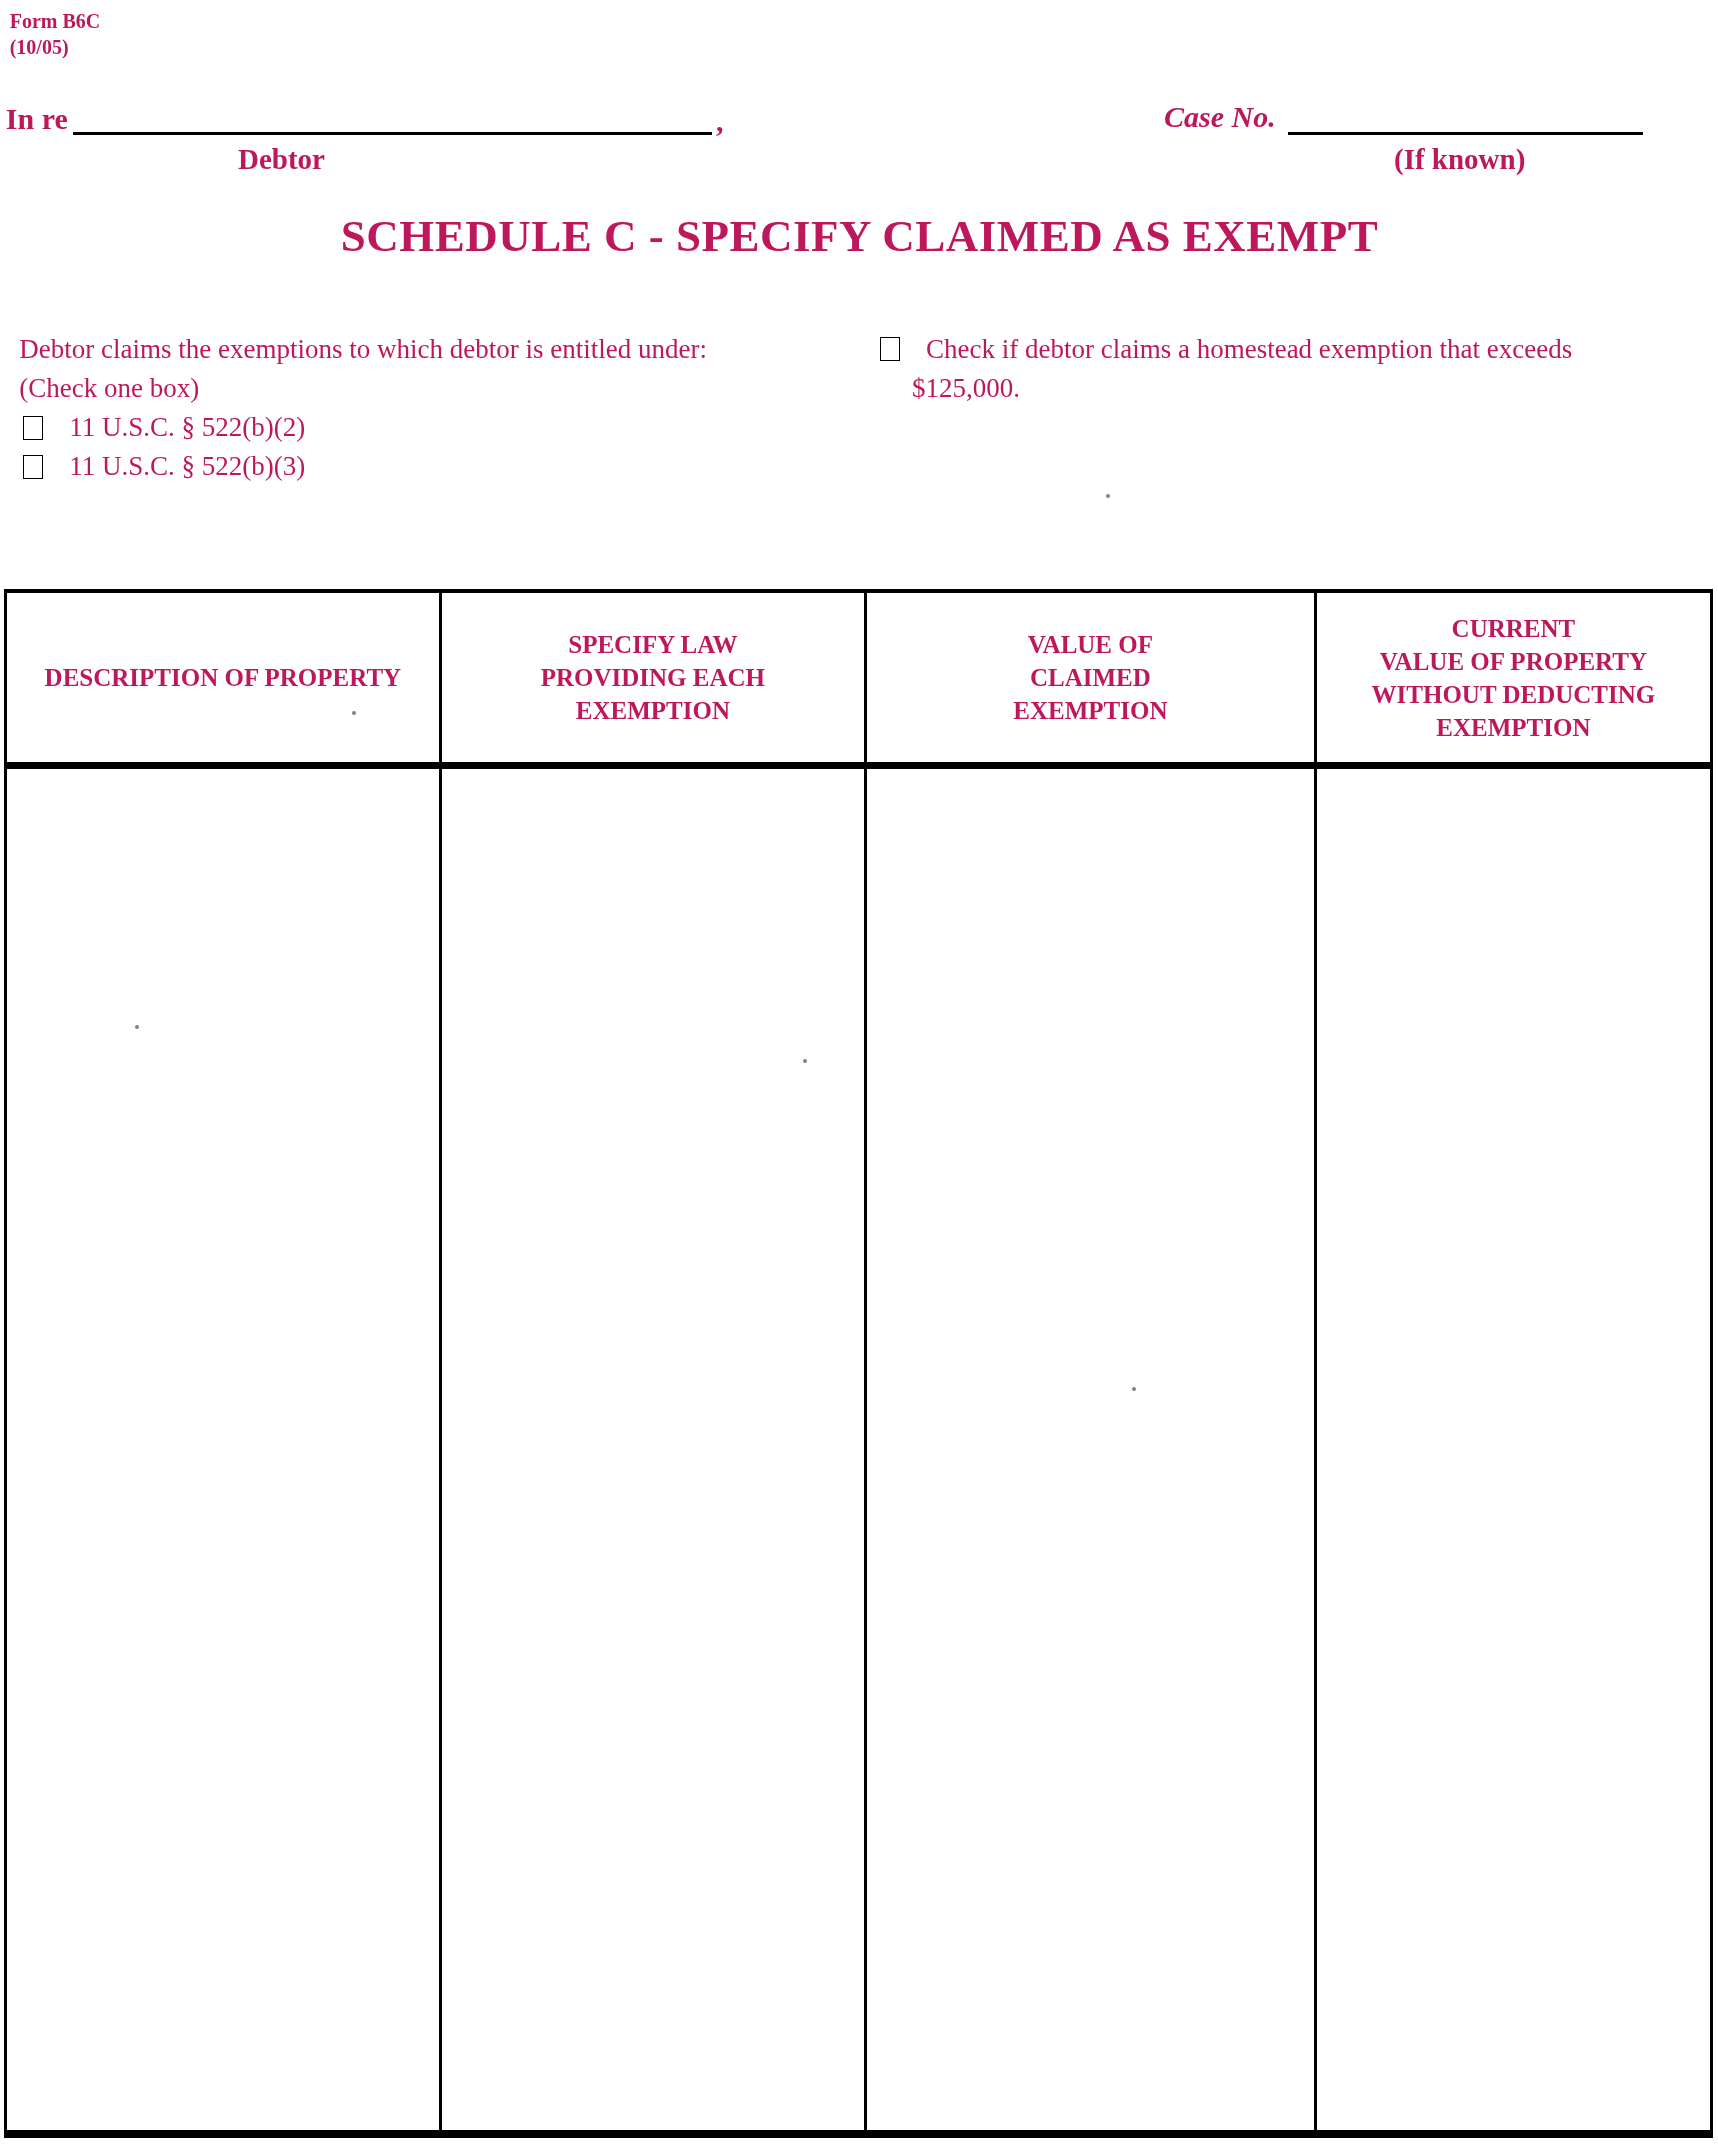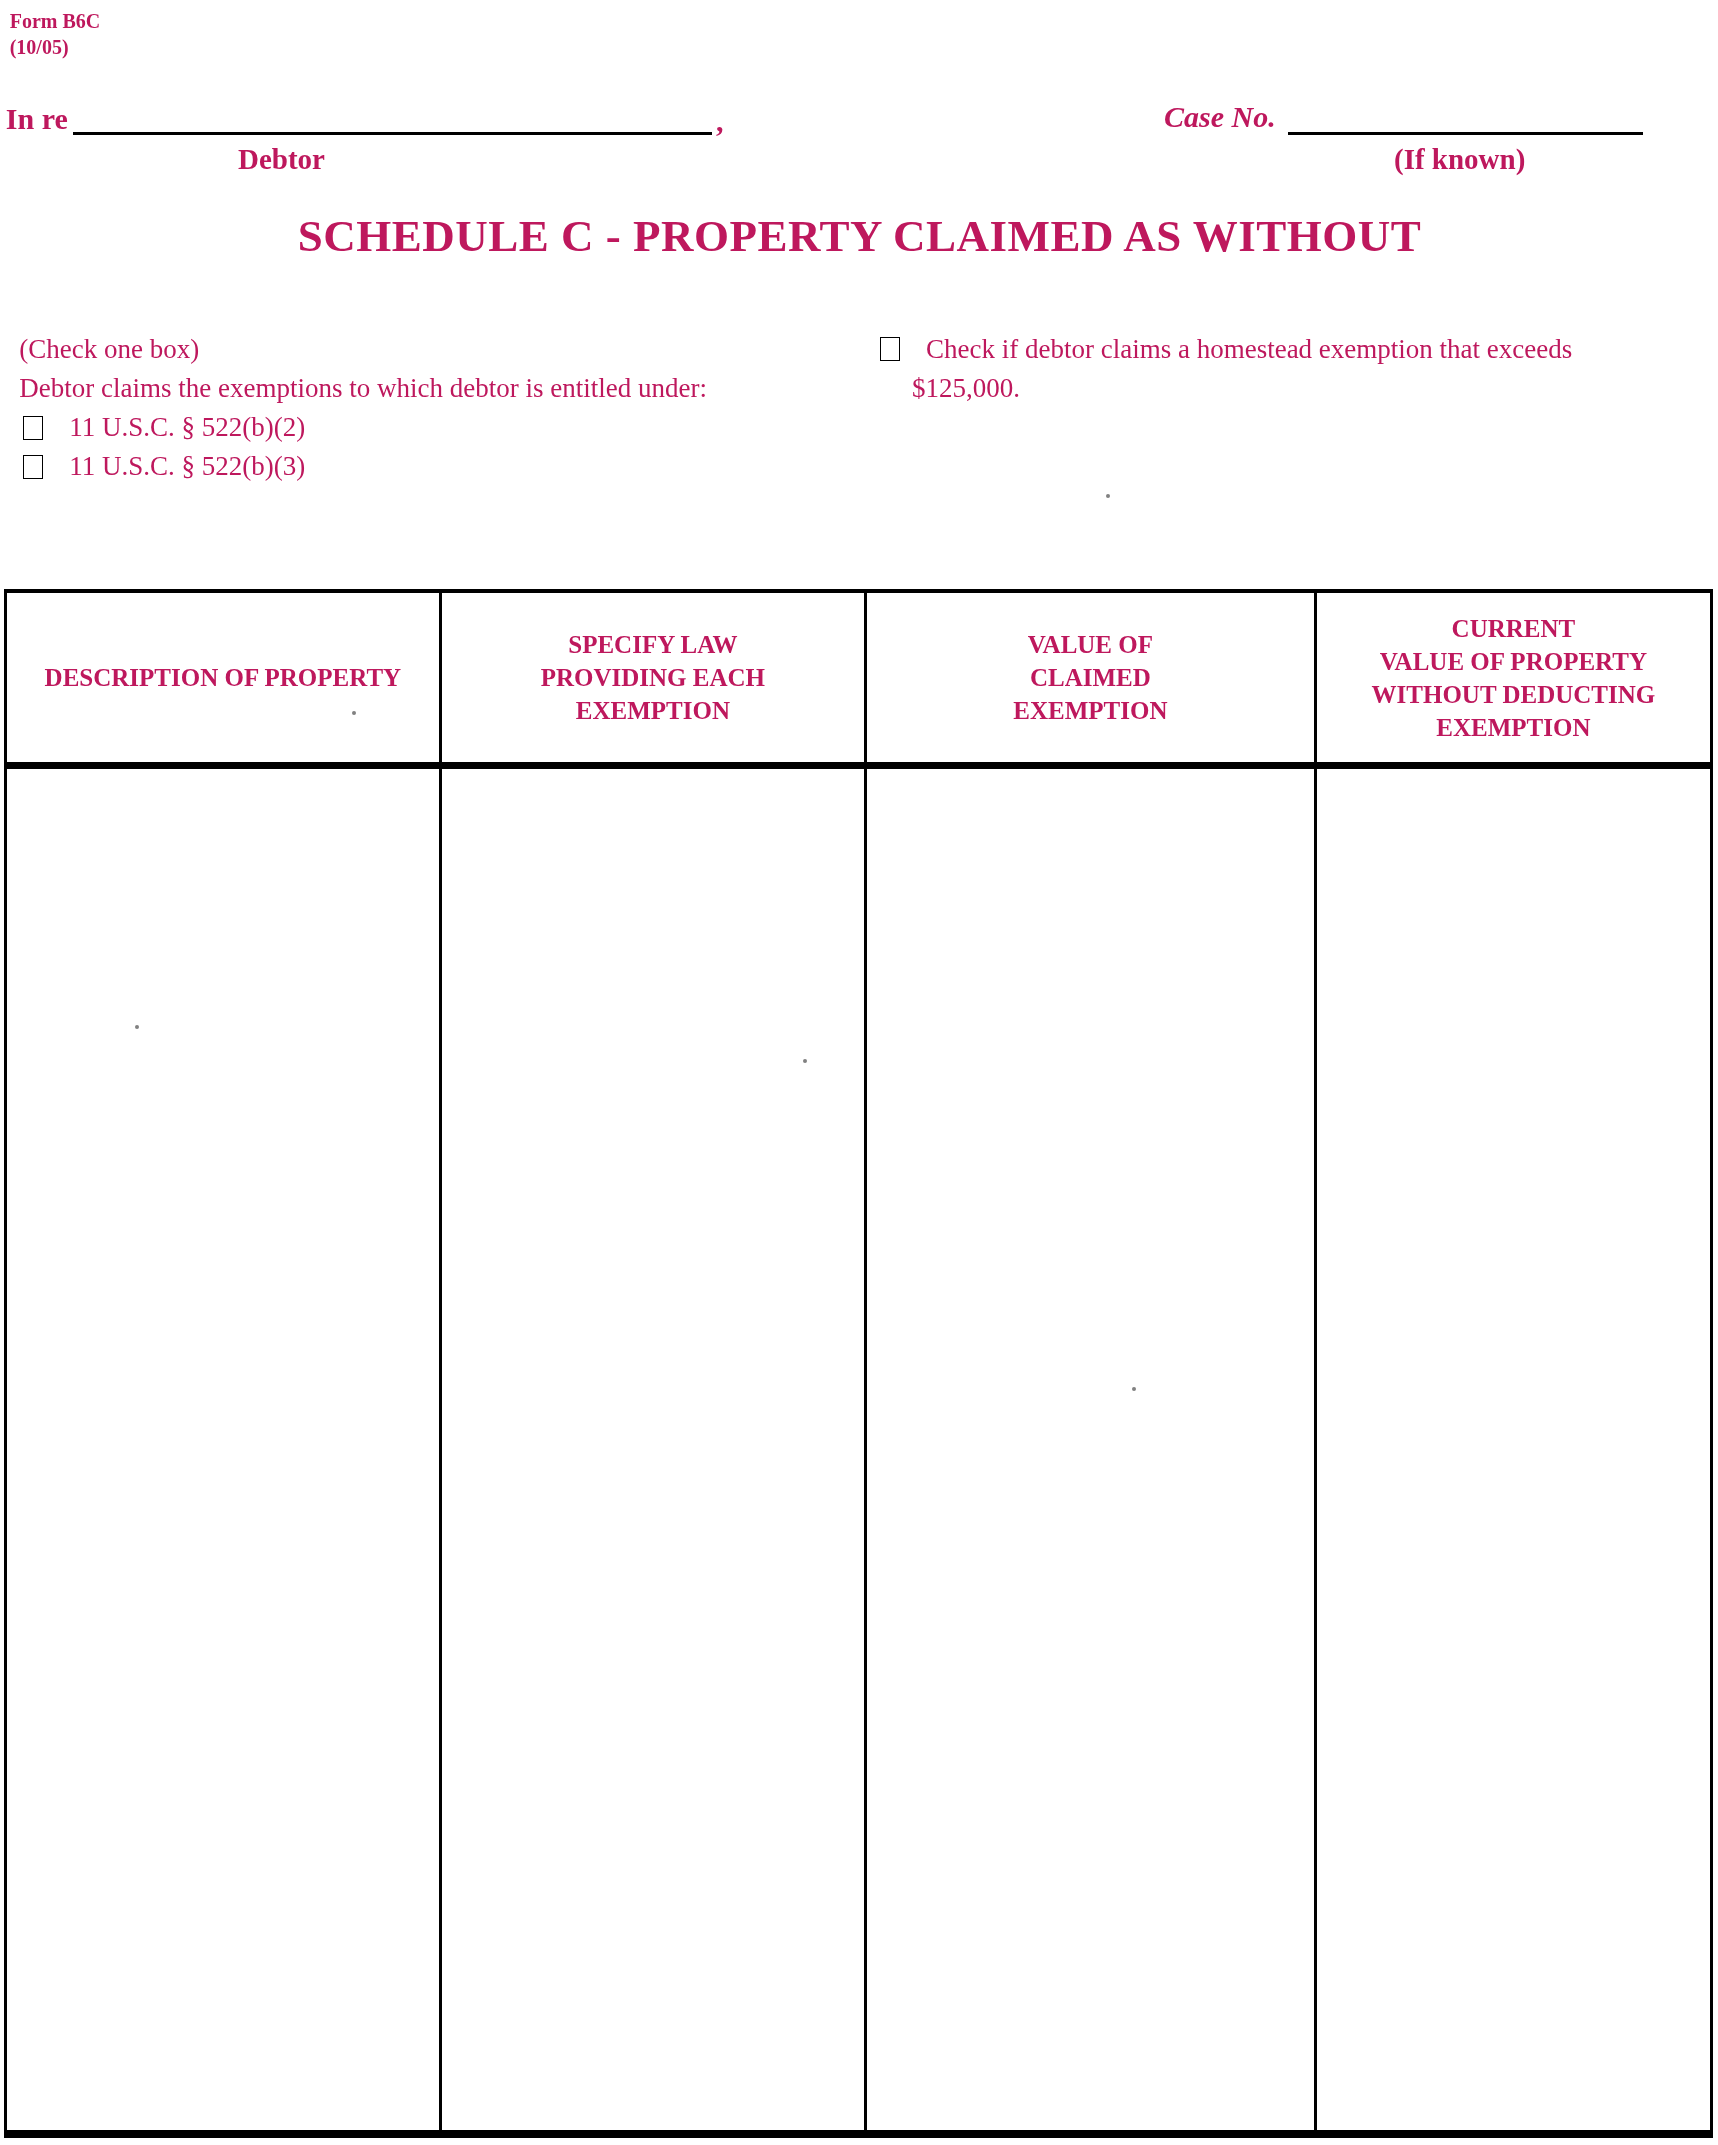--- a/index.html
+++ b/index.html
@@ -79,25 +79,25 @@
 
   <div class="inre-label">In re</div>
   <div class="debtor-line"><span></span></div>
   <div class="inre-comma">,</div>
   <div class="debtor-label">Debtor</div>
 
   <div class="caseno-label">Case No.</div>
   <div class="case-line"><span></span></div>
   <div class="ifknown-label">(If known)</div>
 
-  <h1 class="doc-title">SCHEDULE C - PROPERTY CLAIMED AS WITHOUT</h1>
+  <h1 class="doc-title">SCHEDULE C - SPECIFY CLAIMED AS EXEMPT</h1>
 
   <div class="instr-left">
+    <div>Debtor claims the exemptions to which debtor is entitled under:</div>
     <div>(Check one box)</div>
-    <div>Debtor claims the exemptions to which debtor is entitled under:</div>
     <div class="option-row">
       <span class="checkbox"></span>
       <span>11 U.S.C. § 522(b)(2)</span>
     </div>
     <div class="option-row">
       <span class="checkbox"></span>
       <span>11 U.S.C. § 522(b)(3)</span>
     </div>
   </div>
 

